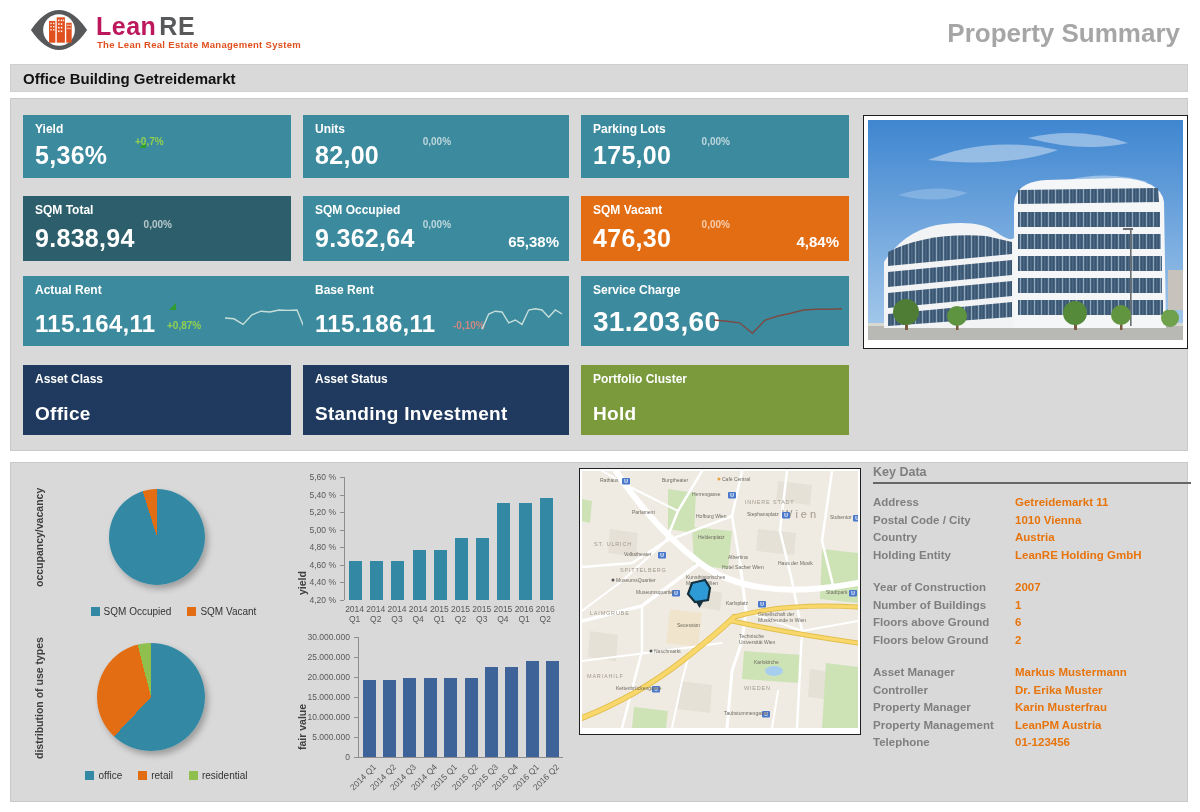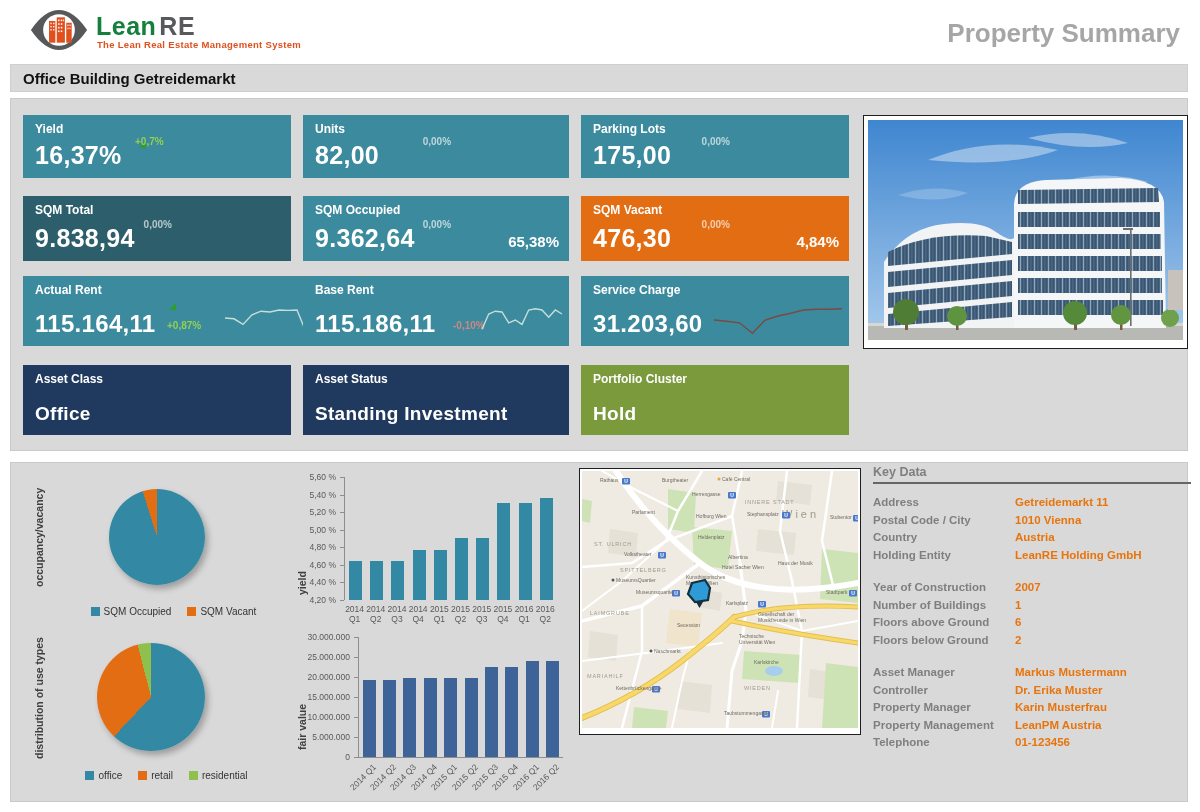--- a/index.html
+++ b/index.html
@@ -2,21 +2,21 @@
 <html><head>
 <meta charset="utf-8">
 <style>
   html,body{margin:0;padding:0;background:#ffffff;font-family:"Liberation Sans",sans-serif;}
   .page{position:relative;width:1200px;height:812px;background:#ffffff;overflow:hidden;}
 
   
   .header{position:absolute;left:0;top:0;width:1200px;height:62px;background:#fff;}
   .logo{position:absolute;left:30px;top:7px;width:58px;height:46px;}
   .brand-text{position:absolute;left:96px;top:12px;font-weight:bold;font-size:25px;letter-spacing:.5px;}
-  .brand-text .lean{color:#15803d;}
+  .brand-text .lean{color:#be185d;}
   .brand-text .re{color:#58595B;margin-left:3px;}
   .tagline{position:absolute;left:97px;top:39px;font-size:9.5px;font-weight:bold;color:#E0501E;letter-spacing:.3px;}
   .page-title{position:absolute;right:20px;top:18px;font-size:26px;font-weight:bold;color:#A6A6A6;}
 
   
   .titlebar{position:absolute;left:10px;top:64px;width:1178px;height:28px;background:#D9D9D9;border:1px solid #cfcfcf;box-sizing:border-box;display:flex;align-items:center;}
   .titlebar span{margin-left:12px;font-size:15px;font-weight:bold;color:#111;}
 
   
   .panel{position:absolute;background:#D9D9D9;border:1px solid #c9c9c9;box-sizing:border-box;}
@@ -120,21 +120,21 @@
   </div>
 
   <div class="titlebar">
     <span>Office Building Getreidemarkt</span>
   </div>
 
   <div class="panel" id="kpi-panel">
 
     <div class="tile teal" style="left:12px;top:16px;width:268px;height:63px">
       <div class="label">Yield</div>
-      <div class="value">16,37%</div>
+      <div class="value">5,36%</div>
       <i class="tri-up" style="left:116px;bottom:30px"></i>
       <div class="delta green" style="left:112px">+0,7%</div>
     </div>
 
     <div class="tile teal" style="left:292px;top:16px;width:266px;height:63px">
       <div class="label">Units</div>
       <div class="value">82,00</div>
       <div class="delta muted mid">0,00%</div>
     </div>
 
@@ -178,21 +178,21 @@
       <div class="label">Base Rent</div>
       <div class="value" style="font-size:24px">115.186,11</div>
       <div class="delta red" style="left:150px;bottom:15px">-0,10%</div>
       <svg class="spark" width="82" height="44">
           <polyline points="1.0,33.2 7.7,18.0 14.3,15.2 21.0,16.0 27.7,26.8 34.3,24.0 41.0,28.4 47.7,14.0 54.3,12.8 61.0,14.0 67.7,21.2 74.3,14.0 81.0,18.0" fill="none" stroke="#C6DEDA" stroke-width="1.4"></polyline>
         </svg>
     </div>
 
     <div class="tile teal" style="left:570px;top:177px;width:268px;height:70px">
       <div class="label">Service Charge</div>
-      <div class="value" style="font-size:24px">31.203,60</div>
+      <div class="value" style="font-size:28px">31.203,60</div>
       <svg class="spark" width="130" height="44">
           <polyline points="1.0,24.0 13.8,25.2 26.6,26.8 39.4,37.2 52.2,24.0 65.0,20.0 77.8,17.2 90.6,14.0 103.4,13.2 116.2,13.2 129.0,12.8" fill="none" stroke="#7B4A42" stroke-width="1.4"></polyline>
         </svg>
     </div>
 
     <div class="tile navy" style="left:12px;top:266px;width:268px;height:70px">
       <div class="label">Asset Class</div>
       <div class="value small">Office</div>
     </div>
 

